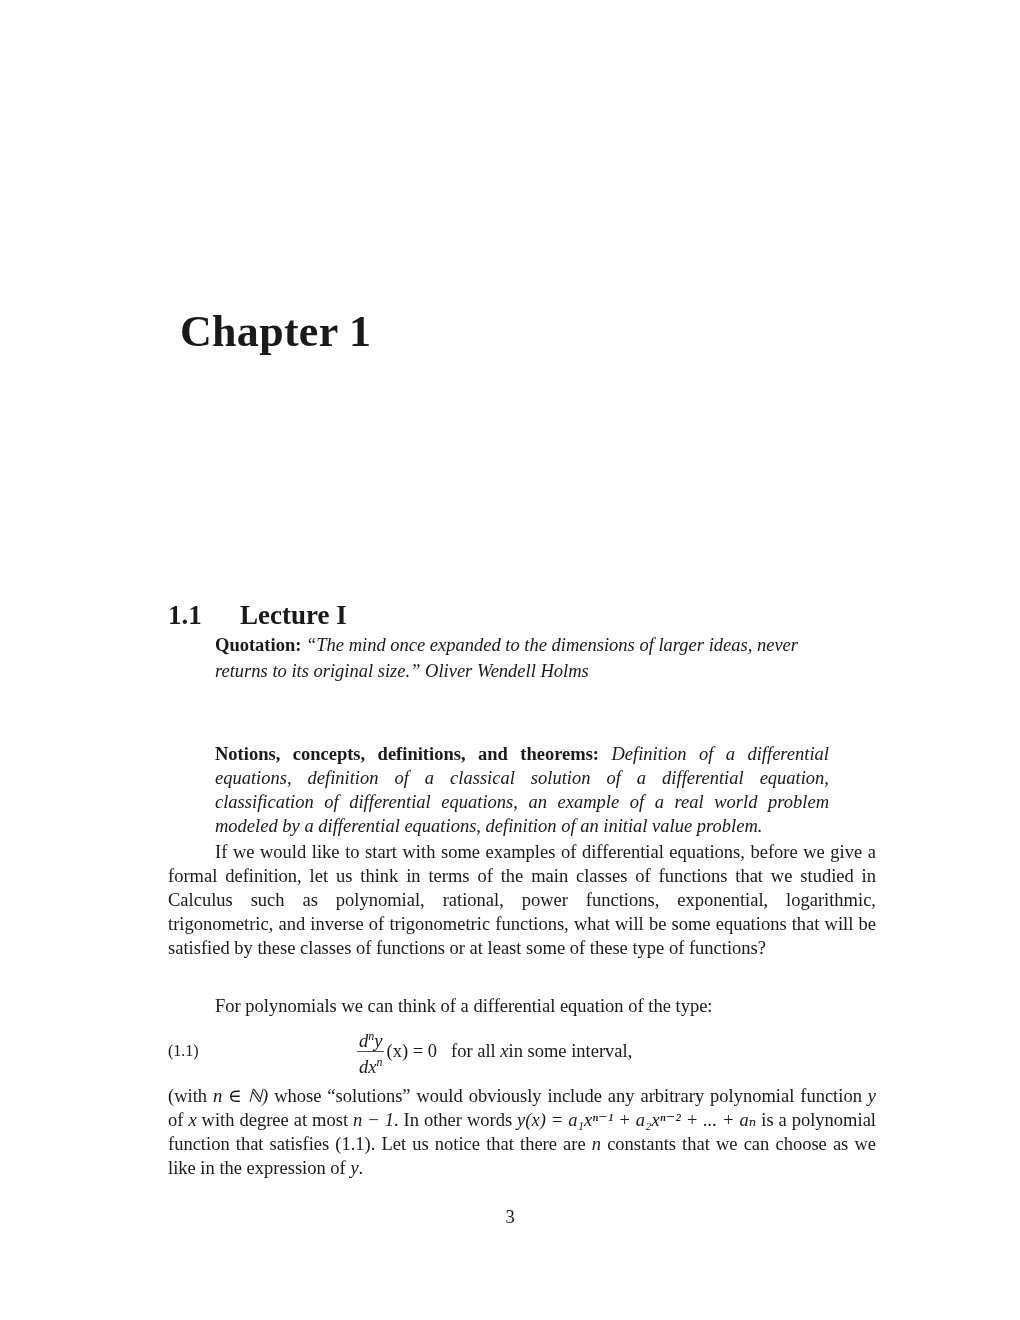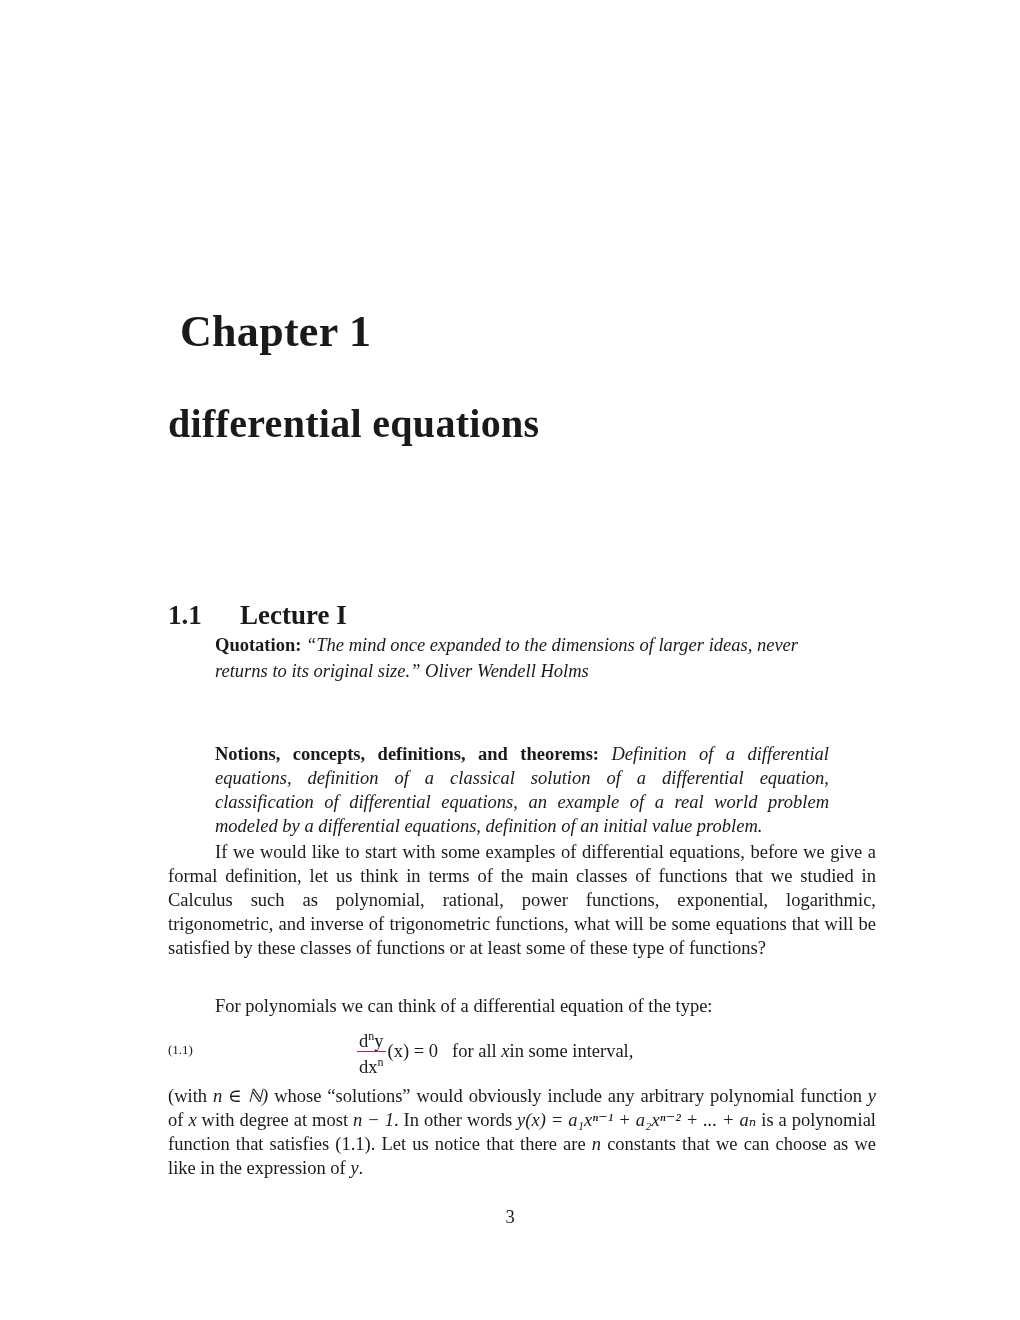--- a/index.html
+++ b/index.html
@@ -12,37 +12,36 @@
   .section .num { display: inline-block; width: 72px; }
   .block { left: 215px; width: 614px; font-size: 18.5px; line-height: 24px; }
   .block b { font-weight: bold; text-align: right; }
   .block i { font-style: italic; }
   .quote { top: 632px; line-height: 26px; }
   .notions { top: 695px; text-align: justify; margin-top: 47px; }
   .para { left: 168px; width: 708px; font-size: 18.5px; line-height: 24px; text-align: justify; }
   .para .ind { display: inline-block; width: 47px; }
   .p1 { top: 840px; }
   .p2 { top: 994px; }
-  .eq-num { left: 168px; top: 1042px; font-size: 13px; }
+  .eq-num { left: 168px; top: 1042px; font-size: 16px; }
   .eq { left: 357px; top: 1026px; font-size: 18.5px; display: flex; align-items: center; }
-  .frac { display: inline-flex; flex-direction: column; align-items: center; margin-right: 2px; }
+  .frac { display: inline-flex; flex-direction: column; align-items: center; font-style: italic; margin-right: 2px; }
   .frac .n { line-height: 20px; padding: 0 2px; }
   .frac .d { line-height: 20px; border-top: 1px solid #be185d; padding: 0 2px; }
   .frac sup { font-size: 12px; }
   .p3 { top: 1084px; }
   .p3 i, .p1 i { }
   .page-num { left: 0; width: 1020px; top: 1207px; text-align: center; font-size: 18.5px; }
 </style>
 </head>
 <body>
 
 <div class="abs chapter-label">Chapter 1</div>
 
 <div class="abs chapter-title">
-  <div>differential equations</div>
 </div>
 
 <div class="abs section">
   <span class="num">1.1</span><span>Lecture I</span>
 </div>
 
 <div class="abs block quote">
   <b>Quotation:</b>
   <i>“The mind once expanded to the dimensions of larger ideas, never returns to its original size.” Oliver Wendell Holms</i>
 </div>

